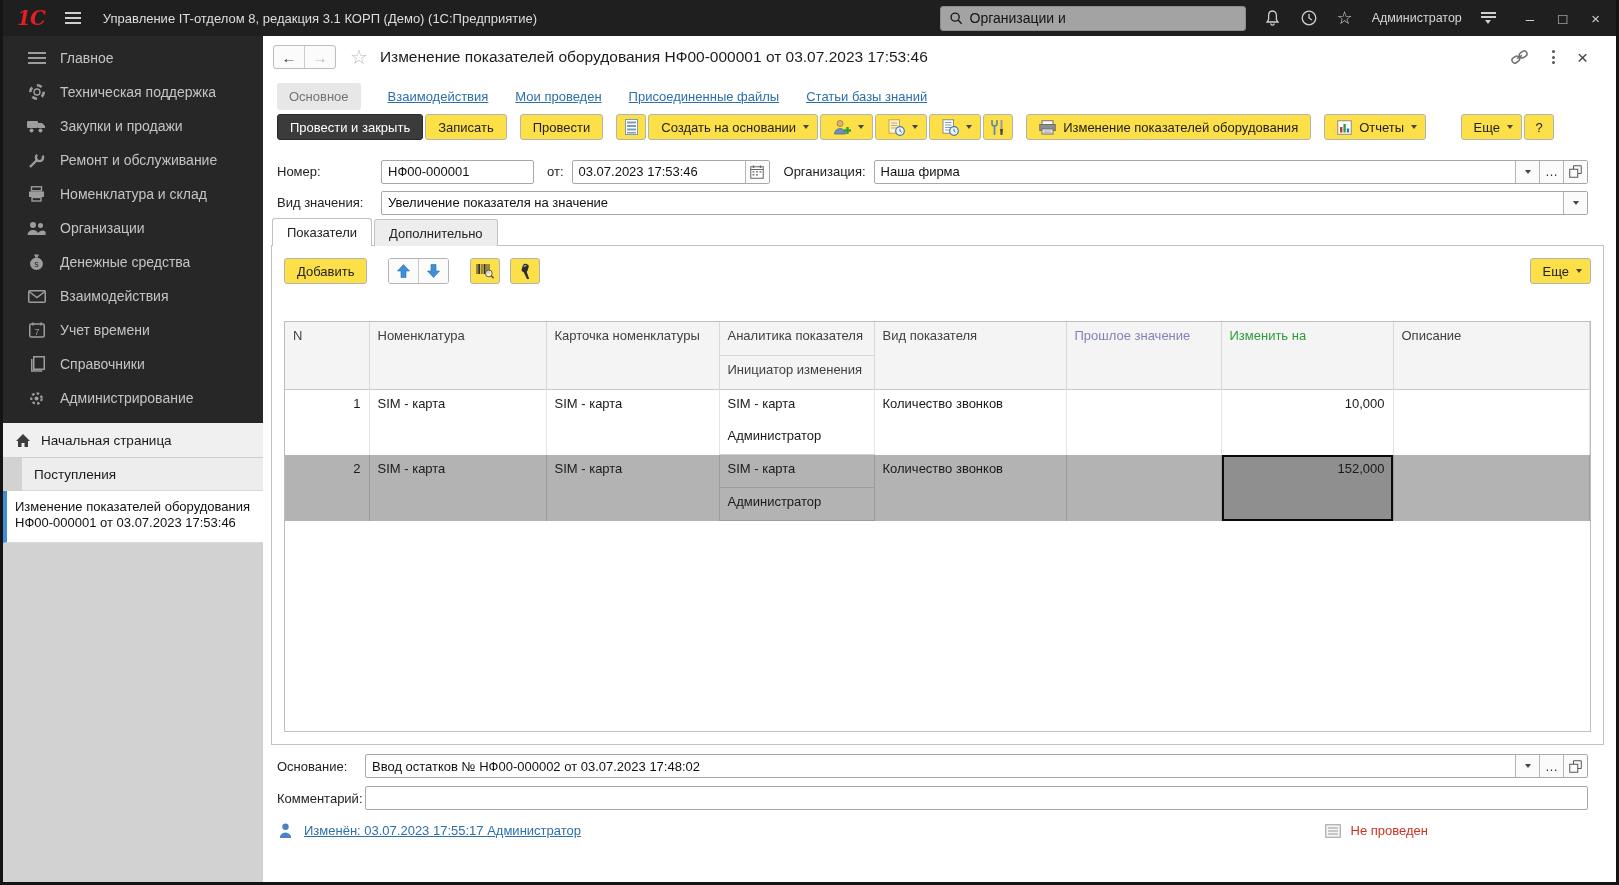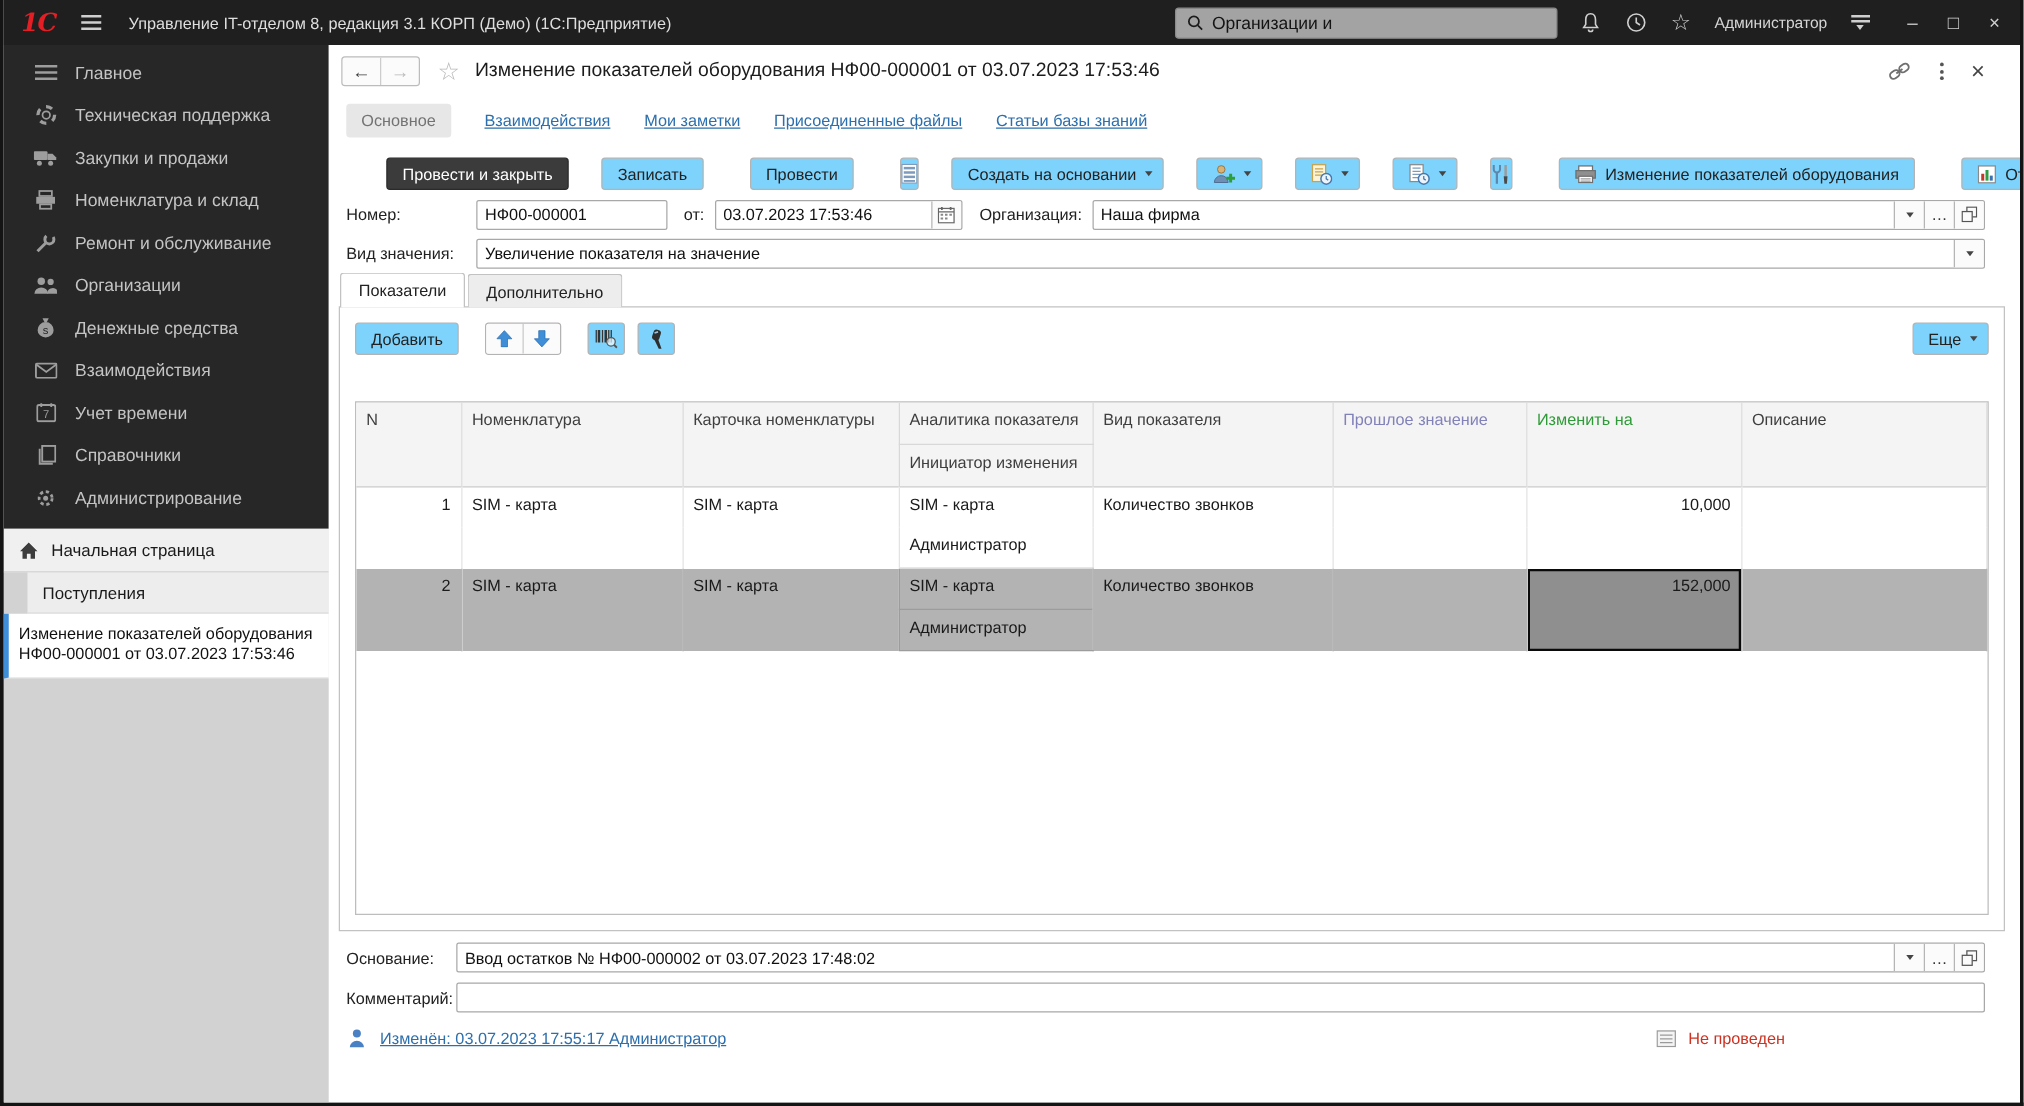--- a/index.html
+++ b/index.html
@@ -37,22 +37,22 @@
   .fav-star{font-size:20px;color:#b9b9b9;margin:0 12px 0 14px;cursor:pointer;}
   .doc-title{font-size:15.5px;color:#1c1c1c;white-space:nowrap;overflow:hidden;}
   .header-right{margin-left:auto;display:flex;align-items:center;gap:22px;}
   .kebab{display:flex;flex-direction:column;gap:2.5px;cursor:pointer;}
   .kebab i{width:3px;height:3px;background:#555;border-radius:50%;}
   .hdr-close{font-size:19px;color:#444;cursor:pointer;line-height:1;}
   .nav-row{flex:0 0 36px;display:flex;align-items:center;gap:27px;padding:0 14px;}
   .nav-active{background:#e7e7e7;border-radius:3px;padding:6px 12px;font-size:13px;color:#737373;cursor:pointer;}
   .nav-link{color:#2d6fac;font-size:13px;text-decoration:underline;cursor:pointer;white-space:nowrap;}
   
-  .toolbar{flex:0 0 38px;display:flex;align-items:flex-end;gap:26px;padding:0 14px 4px;margin-left:32px;}
-  .btn{height:26px;box-sizing:border-box;border:1px solid #b3b3b3;border-radius:3px;background:#7dd3fc;font-size:13px;color:#222;display:inline-flex;align-items:center;justify-content:center;padding:0 12px;gap:7px;white-space:nowrap;cursor:pointer;}
+  .toolbar{flex:0 0 38px;display:flex;align-items:flex-start;gap:2px;padding:0 14px 4px;}
+  .btn{height:26px;box-sizing:border-box;border:1px solid #b3b3b3;border-radius:3px;background:#fde047;font-size:13px;color:#222;display:inline-flex;align-items:center;justify-content:center;padding:0 12px;gap:7px;white-space:nowrap;cursor:pointer;}
   .btn-primary{background:#3b3b3b;border-color:#2a2a2a;color:#fff;}
   .btn-icon{width:30px;padding:0;}
   .btn-drop{padding-right:8px;}
   .caret{width:0;height:0;border-left:3.5px solid transparent;border-right:3.5px solid transparent;border-top:4px solid #444;}
   .gap-l{margin-left:11px;}
   .push-r{margin-left:auto;}
   
   .field-row{flex:0 0 31px;display:flex;align-items:center;padding:0 28px 0 14px;font-size:13px;color:#222;}
   .lbl{flex:0 0 auto;}
   .lbl.w104{flex-basis:104px;}
@@ -174,36 +174,36 @@
                 <rect x="0" y="2" width="11" height="7" rx="1"></rect>
                 <path d="M11 4 h4 l3 3 v2 h-7 z"></path>
                 <circle cx="4.5" cy="11.5" r="2"></circle>
                 <circle cx="13.5" cy="11.5" r="2"></circle>
               </svg>
             </span>
           <span>Закупки и продажи</span>
         </div>
         <div class="side-item">
           <span class="ic">
+              <svg width="17" height="17" viewBox="0 0 17 17">
+                <path d="M2 15 L9 8" stroke="#9d9d9d" stroke-width="2.4"></path>
+                <circle cx="11.5" cy="5.5" r="3.6" fill="none" stroke="#9d9d9d" stroke-width="2.4" stroke-dasharray="14 6"></circle>
+              </svg>
+            </span>
+          <span>Ремонт и обслуживание</span>
+        </div>
+        <div class="side-item">
+          <span class="ic">
               <svg width="17" height="16" viewBox="0 0 17 16">
                 <rect x="3.5" y="0.8" width="10" height="4" fill="none" stroke="#9d9d9d" stroke-width="1.4"></rect>
                 <rect x="1" y="5.5" width="15" height="5.5" fill="#9d9d9d"></rect>
                 <rect x="4" y="11.5" width="9" height="3.5" fill="none" stroke="#9d9d9d" stroke-width="1.4"></rect>
               </svg>
             </span>
           <span>Номенклатура и склад</span>
-        </div>
-        <div class="side-item">
-          <span class="ic">
-              <svg width="17" height="17" viewBox="0 0 17 17">
-                <path d="M2 15 L9 8" stroke="#9d9d9d" stroke-width="2.4"></path>
-                <circle cx="11.5" cy="5.5" r="3.6" fill="none" stroke="#9d9d9d" stroke-width="2.4" stroke-dasharray="14 6"></circle>
-              </svg>
-            </span>
-          <span>Ремонт и обслуживание</span>
         </div>
         <div class="side-item">
           <span class="ic">
               <svg width="19" height="15" viewBox="0 0 19 15" fill="#9d9d9d">
                 <circle cx="6" cy="4" r="3"></circle>
                 <path d="M0.5 14 a5.5 5 0 0 1 11 0 z"></path>
                 <circle cx="13.5" cy="4.5" r="2.5"></circle>
                 <path d="M10.8 14 a4.5 4.3 0 0 1 7.7 -3.2 l0.2 3.2 z"></path>
               </svg>
             </span>
@@ -295,21 +295,21 @@
               <i></i>
               <i></i>
             </span>
           <span class="hdr-close">×</span>
         </div>
       </div>
 
       <div class="nav-row">
         <span class="nav-active">Основное</span>
         <span class="nav-link">Взаимодействия</span>
-        <span class="nav-link">Мои заметки</span>
+        <span class="nav-link">Мои проведен</span>
         <span class="nav-link">Присоединенные файлы</span>
         <span class="nav-link">Статьи базы знаний</span>
       </div>
 
       <div class="toolbar">
         <span class="btn btn-primary">Провести и закрыть</span>
         <span class="btn">Записать</span>
         <span class="btn gap-l">Провести</span>
         <span class="btn btn-icon gap-l">
           <span class="i">

